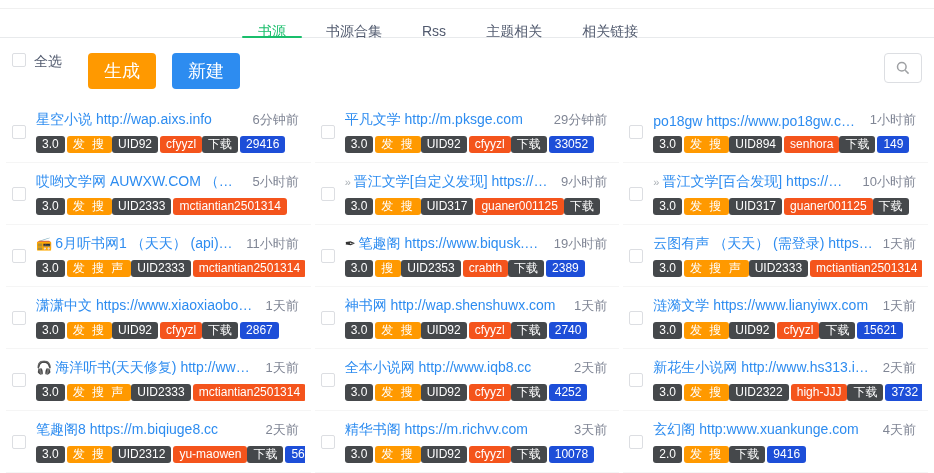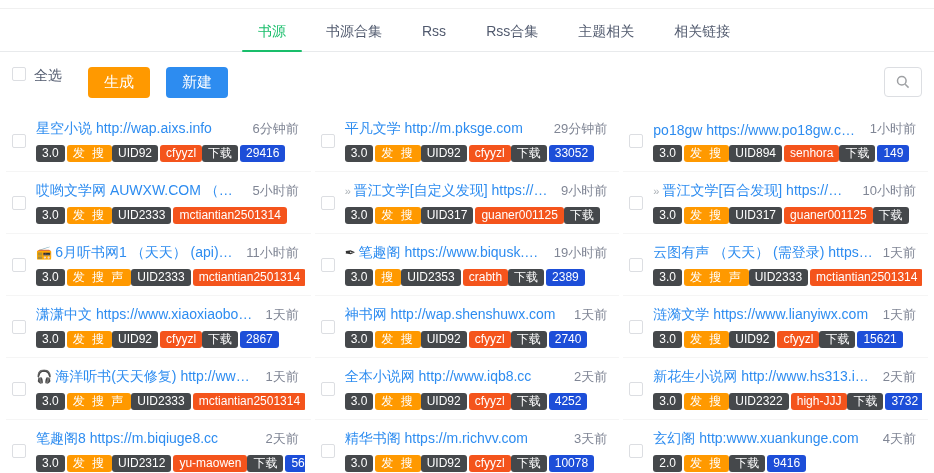--- a/index.html
+++ b/index.html
@@ -1,32 +1,32 @@
 <!DOCTYPE html>
 <html><head>
 <meta charset="utf-8">
 <style>
   * { margin:0; padding:0; box-sizing:border-box; }
   html,body { width:934px; height:473px; overflow:hidden; background:#fff;
     font-family:"Liberation Sans","DejaVu Sans",sans-serif; }
   
   .topgap { height:8px; }
-  .tabbar { height:44px; display:flex; align-items:stretch; padding-left:238px;
+  .tabbar { height:30px; display:flex; align-items:stretch; padding-left:238px;
     border-top:1px solid #f0f0f0; border-bottom:1px solid #e8eaec; background:#fff; }
   .tab { padding:0 20px; line-height:45px; font-size:14px; color:#515a6e;
     cursor:pointer; position:relative; white-space:nowrap; }
   .tab.active { color:#19be6b; }
   .tab.active::after { content:""; position:absolute; left:4px; right:4px; bottom:-1px;
     height:2px; background:#19be6b; border-radius:1px; }
   
   .toolbar { display:flex; padding:15px 12px 12px 12px; }
   .cb { width:14px; height:14px; border:1px solid #dcdee2; border-radius:2px;
     background:#fff; display:inline-block; flex:0 0 14px; cursor:pointer; }
   .toolbar .lbl { font-size:14px; color:#515a6e; margin-left:8px; }
-  .btn { border:none; border-radius:4px; color:#fff; font-size:15px;
+  .btn { border:none; border-radius:4px; color:#fff; font-size:18px;
     padding:6px 16px; cursor:pointer; font-family:inherit; }
   .btn.amber { background:#ff9900; margin-left:26px; }
   .btn.blue  { background:#2d8cf0; margin-left:16px; }
   .searchbtn { margin-left:auto; width:38px; height:30px; border:1px solid #dcdee2;
     border-radius:4px; background:#fff; display:flex; align-items:center;
     justify-content:center; cursor:pointer; }
   
   .grid { display:grid; grid-template-columns:repeat(3,1fr); column-gap:4px; padding:0 6px; }
   .card { display:flex; align-items:center; gap:10px; padding:10px 6px 9px 6px;
     border-bottom:1px solid #f5f5f5; min-width:0; }
@@ -48,21 +48,20 @@
 </style>
 </head>
 <body>
 
 <div class="topgap"></div>
 
 <div class="tabbar">
     <div class="tab active">书源</div>
     <div class="tab">书源合集</div>
     <div class="tab">Rss</div>
-    <div class="tab">Rss合集</div>
     <div class="tab">主题相关</div>
     <div class="tab">相关链接</div>
   </div>
 
 <div class="toolbar">
   <span class="cb"></span>
   <span class="lbl">全选</span>
   <button class="btn amber">生成</button>
   <button class="btn blue">新建</button>
   <button class="searchbtn">

